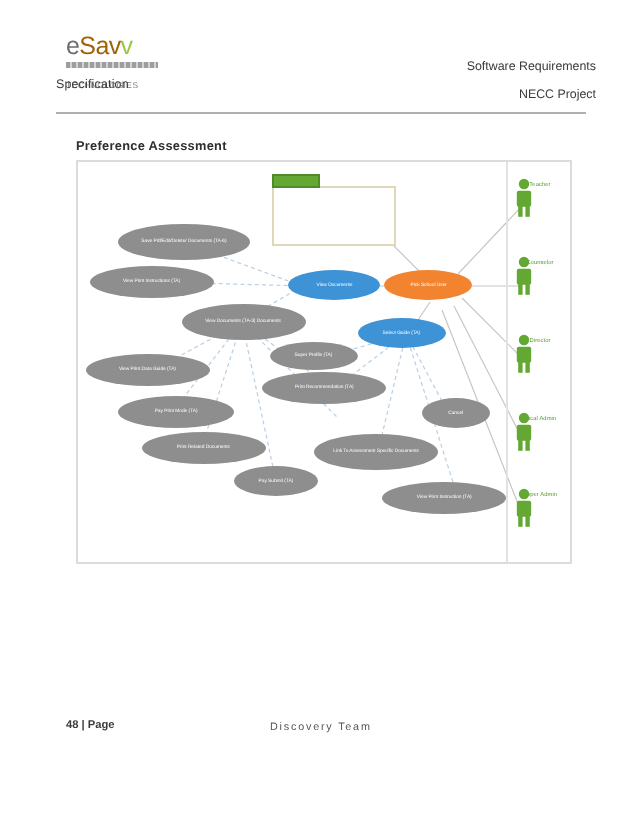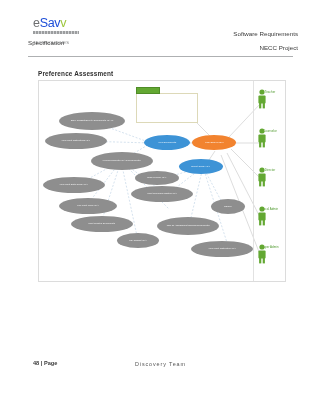--- a/index.html
+++ b/index.html
@@ -14,21 +14,21 @@
   .page{position:relative;width:320px;height:414px;}
 
   
   .hdr{position:absolute;left:0;top:0;width:320px;height:58px;}
   .logo{position:absolute;left:33px;top:17px;width:52px;}
   .logo-word{
     font-family:"Liberation Sans",sans-serif;
     font-size:12.5px;letter-spacing:-.3px;line-height:1;
     color:#6d6e70;font-weight:400;white-space:nowrap;
   }
-  .logo-word .s{color:#1d4ed8;font-weight:400;}
+  .logo-word .s{color:#a16207;font-weight:400;}
   .logo-word .v1{color:#9dc63b;}
   .logo-bar{
     margin-top:1px;height:3px;width:46px;
     background:linear-gradient(90deg,#8f9093 0 58%,#b9bb bb 58% 100%);
     background:repeating-linear-gradient(90deg,#8a8c8e 0 2px,#c9cbcd 2px 3px);
     opacity:.85;
   }
   .logo-sub{
     position:absolute;left:0;top:23px;
     font-size:4.2px;letter-spacing:.25px;color:#7a7c7e;white-space:nowrap;

